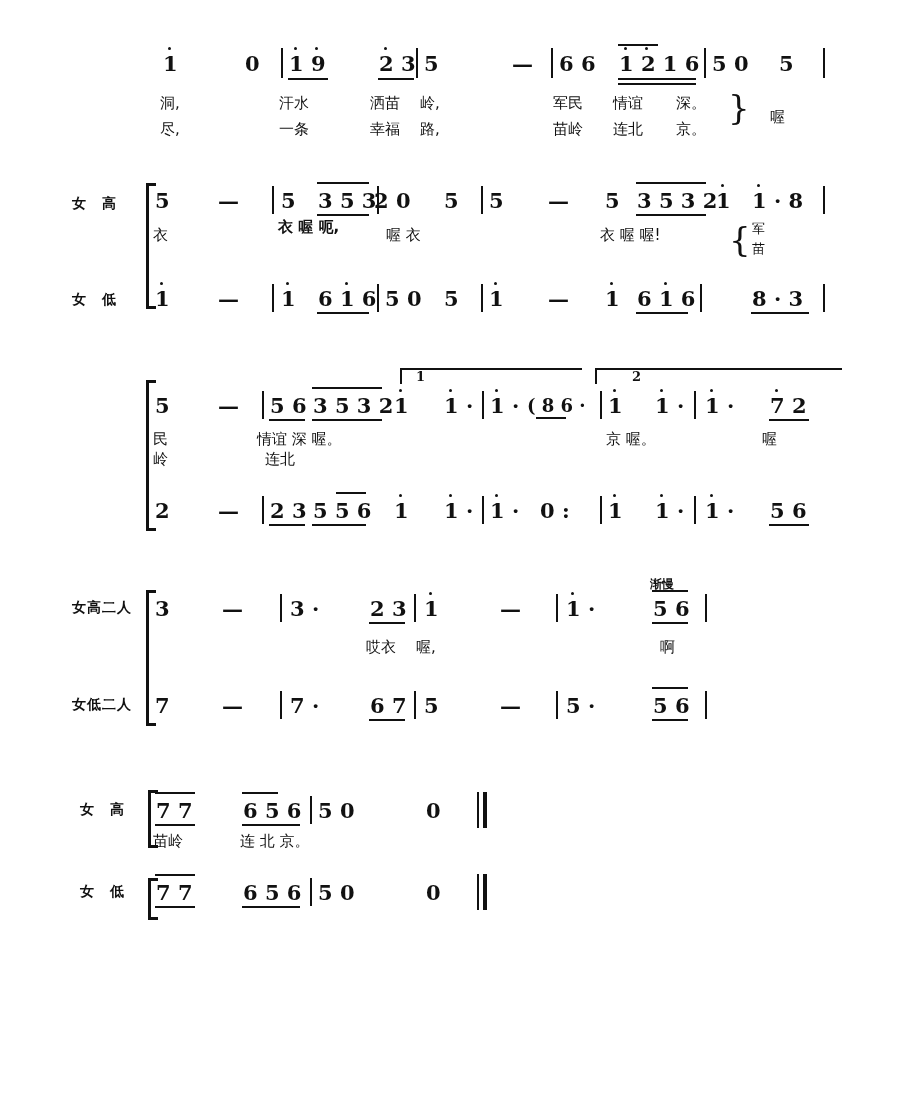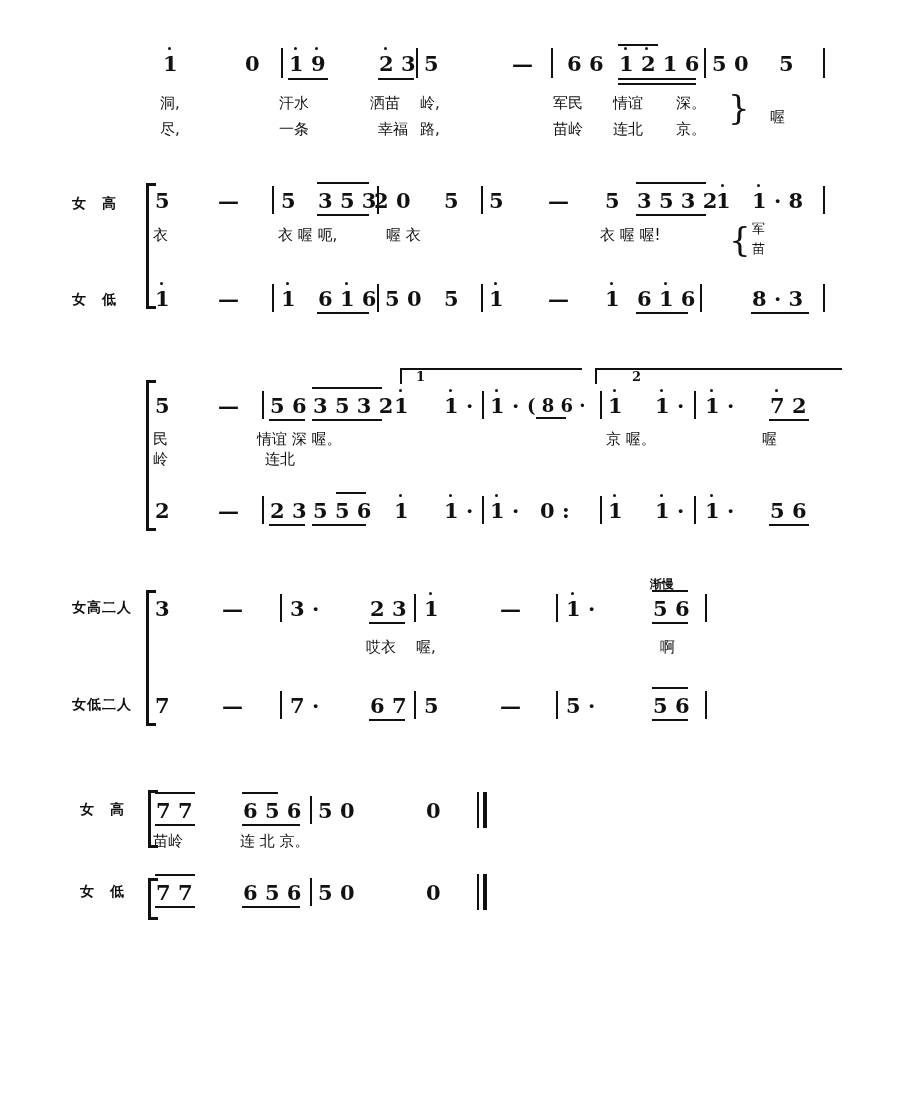--- a/index.html
+++ b/index.html
@@ -148,21 +148,21 @@
     <div class="ul" style="left:378px; top:78px; width:36px;"></div>
 
     <span class="tok num" style="left:424px; top:53px;">5</span>
 
     <div class="bar" style="left:416px; top:48px; height:30px;"></div>
 
     <span class="tok num" style="left:512px; top:53px;">—</span>
 
     <div class="bar" style="left:551px; top:48px; height:30px;"></div>
 
-    <span class="tok num" style="left:559px; top:53px;margin-left:8px;">6 6</span>
+    <span class="tok num" style="left:559px; top:53px;">6 6</span>
 
     <span class="tok num" style="left:619px; top:53px;">1 2 1 6</span>
     <div class="dot" style="left:624px; top:47px;"></div>
     <div class="dot" style="left:645px; top:47px;"></div>
     <div class="ul" style="left:618px; top:78px; width:78px;"></div>
     <div class="ul" style="left:618px; top:83px; width:78px;"></div>
     <div class="beam" style="left:618px; top:44px; width:40px;"></div>
 
     <div class="bar" style="left:704px; top:48px; height:30px;"></div>
 
@@ -176,21 +176,21 @@
     <span class="tok lyr" style="left:279px; top:96px;">汗水</span>
     <span class="tok lyr" style="left:370px; top:96px;">洒苗</span>
     <span class="tok lyr" style="left:420px; top:96px;">岭,</span>
     <span class="tok lyr" style="left:553px; top:96px;">军民</span>
     <span class="tok lyr" style="left:613px; top:96px;">情谊</span>
     <span class="tok lyr" style="left:676px; top:96px;">深。</span>
     <span class="tok lyr" style="left:770px; top:110px;">喔</span>
 
     <span class="tok lyr" style="left:160px; top:122px;">尽,</span>
     <span class="tok lyr" style="left:279px; top:122px;">一条</span>
-    <span class="tok lyr" style="left:378px; top:122px;">幸福</span>
+    <span class="tok lyr" style="left:370px; top:122px;">幸福</span>
     <span class="tok lyr" style="left:420px; top:122px;">路,</span>
     <span class="tok lyr" style="left:553px; top:122px;">苗岭</span>
     <span class="tok lyr" style="left:613px; top:122px;">连北</span>
     <span class="tok lyr" style="left:676px; top:122px;">京。</span>
 
     <span class="curly" style="left:728px; top:90px;">}</span>
   </div>
 
   <div>
     <span class="tok part" style="left:72px; top:196px;">女　高</span>
@@ -215,21 +215,21 @@
     <span class="tok num" style="left:637px; top:190px;">3 5 3 2</span>
     <div class="ul" style="left:636px; top:214px; width:70px;"></div>
     <div class="beam" style="left:636px; top:182px; width:70px;"></div>
     <span class="tok num" style="left:716px; top:190px;">1</span>
     <div class="dot" style="left:721px; top:184px;"></div>
     <span class="tok num" style="left:752px; top:190px;">1 · 8</span>
     <div class="dot" style="left:757px; top:184px;"></div>
     <div class="bar" style="left:823px; top:186px; height:28px;"></div>
 
     <span class="tok lyr" style="left:153px; top:228px;">衣</span>
-    <span class="tok lyr" style="left:278px; top:228px;">衣 喔 呃,</span>
+    <span class="tok lyr" style="left:278px; top:220px;font-weight:bold;">衣 喔 呃,</span>
     <span class="tok lyr" style="left:386px; top:228px;">喔 衣</span>
     <span class="tok lyr" style="left:600px; top:228px;">衣 喔 喔!</span>
 
     <span class="curly" style="left:729px; top:222px;">{</span>
     <span class="tok lyr sm" style="left:752px; top:222px;">军</span>
     <span class="tok lyr sm" style="left:752px; top:242px;">苗</span>
 
     <span class="tok num" style="left:155px; top:288px;">1</span>
     <div class="dot" style="left:160px; top:282px;"></div>
     <span class="tok num" style="left:218px; top:288px;">—</span>

